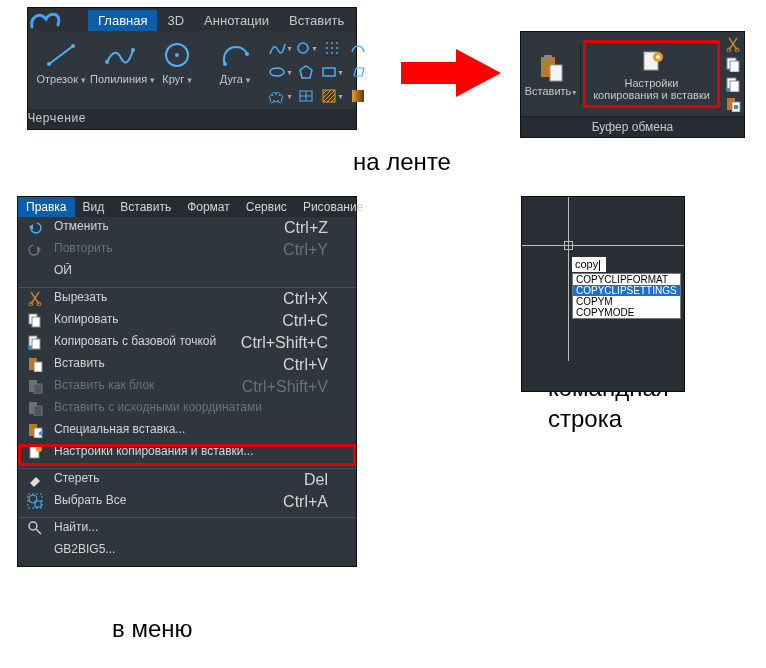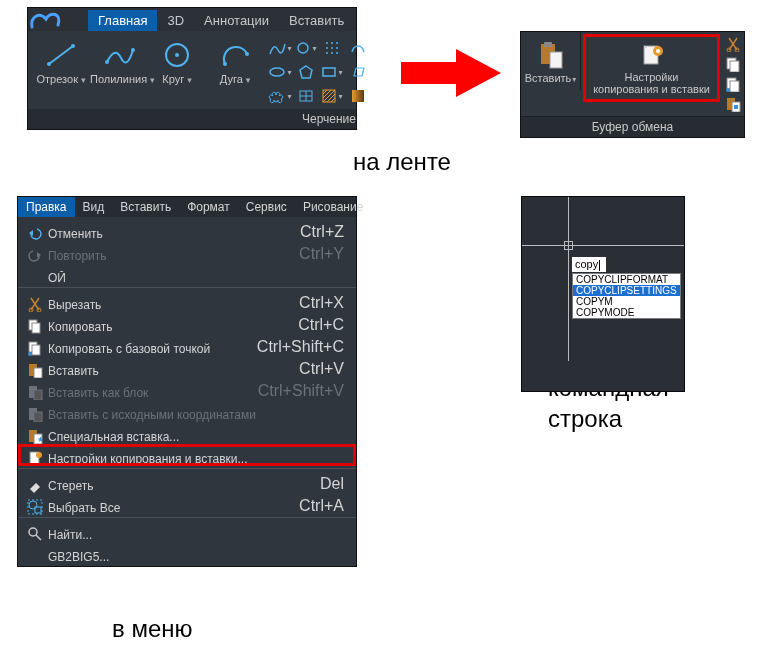--- a/index.html
+++ b/index.html
@@ -12,48 +12,48 @@
   .r1-logo { width: 60px; height: 23px; display:flex; align-items:center; }
   .r1-tab { padding: 3px 10px; font-size: 13px; color: #c8c8c8; cursor: pointer; }
   .r1-tab.active { background: #0d5ea8; color: #fff; }
   .r1-body { background: #2f363d; padding: 6px 4px 2px 4px; display: flex; }
   .big-tools { display: flex; }
   .big-tool { width: 58px; text-align: center; color: #c8c8c8; font-size: 11px; }
   .big-tool .ico { height: 36px; display:flex; align-items:center; justify-content:center; }
   .big-tool .dd::after { content:"▾"; font-size:9px; margin-left:3px; color:#aaa; }
   .small-grid { display:grid; grid-template-columns: repeat(4, 24px); grid-auto-rows: 22px; gap: 2px; margin-left: 4px; }
   .small-cell { display:flex; align-items:center; justify-content:center; }
-  .r1-foot { text-align:right; font-size:12px; color:#c8c8c8; padding:3px 0; background:#262c32; }
+  .r1-foot { text-align:left; font-size:12px; color:#c8c8c8; padding:3px 0; background:#262c32;font-family:Liberation Mono, monospace; }
 
   
   .arrow { position:absolute; left: 401px; top: 49px; }
 
   
   .ribbon2 { position:absolute; left: 520px; top: 31px; width: 225px; background:#2f363d; border:1px solid #111; }
-  .r2-body { display:flex; align-items:flex-start; }
+  .r2-body { display:flex; align-items:center; }
   .paste-col { width: 60px; text-align:center; padding:6px 2px; color:#c8c8c8; font-size:11px; border-right:1px solid #1a1f24; }
   .paste-col .ico { height:34px; display:flex; align-items:center; justify-content:center; }
   .copy-settings { flex:1; border:3px solid #e00000; margin:2px; text-align:center; color:#c8c8c8; font-size:11px; padding:4px 2px; }
   .copy-settings .ico { height:30px; display:flex; align-items:center; justify-content:center; }
   .side-icons { width:22px; display:flex; flex-direction:column; gap:4px; padding:4px 0; align-items:center; }
   .r2-foot { text-align:center; font-size:12px; color:#c8c8c8; padding:3px 0; background:#262c32; border-top:1px solid #1a1f24; }
 
   
   .lbl { position:absolute; color:#000; font-size:24px; font-family: Arial, sans-serif; }
   .lbl-ribbon { left: 353px; top: 148px; }
   .lbl-cmd { left: 548px; top: 372px; width:170px; line-height:1.3; }
   .lbl-menu { left: 112px; top: 615px; }
 
   
   .menu { position:absolute; left:17px; top:196px; width:340px; background:#2f363d; border:1px solid #111; }
   .menubar { display:flex; background:#262c32;align-items:center; }
   .menubar .mitem { padding:3px 8px; font-size:12px; color:#d4d4d4; cursor:pointer; }
   .menubar .mitem.open { background:#0d5ea8; color:#fff; }
   .dropdown { background:#2f363d; padding:2px 0; }
-  .row { display:flex; align-items:flex-end; height:22px; padding:0 12px 0 4px; color:#d4d4d4; font-size:12px; }
+  .row { display:flex; align-items:flex-start; height:22px; padding:0 28px 0 4px; color:#d4d4d4; font-size:12px;gap:6px; }
   .row.disabled { color:#6b7178; }
   .row .ricon { width:26px; display:flex; align-items:center; justify-content:center; }
   .row .rlabel { flex:1; white-space:nowrap; overflow:hidden; }
   .row .rshort { color:#d4d4d4; font-size:16px; }
   .row.disabled .rshort { color:#6b7178; }
   .sep { height:1px; margin:2px 0; background:#4a5058; }
   .dotted { border-bottom:1px dotted #6b7178; }
   .row.hl { outline:3px solid #e00000; outline-offset:-3px; }
 
   

